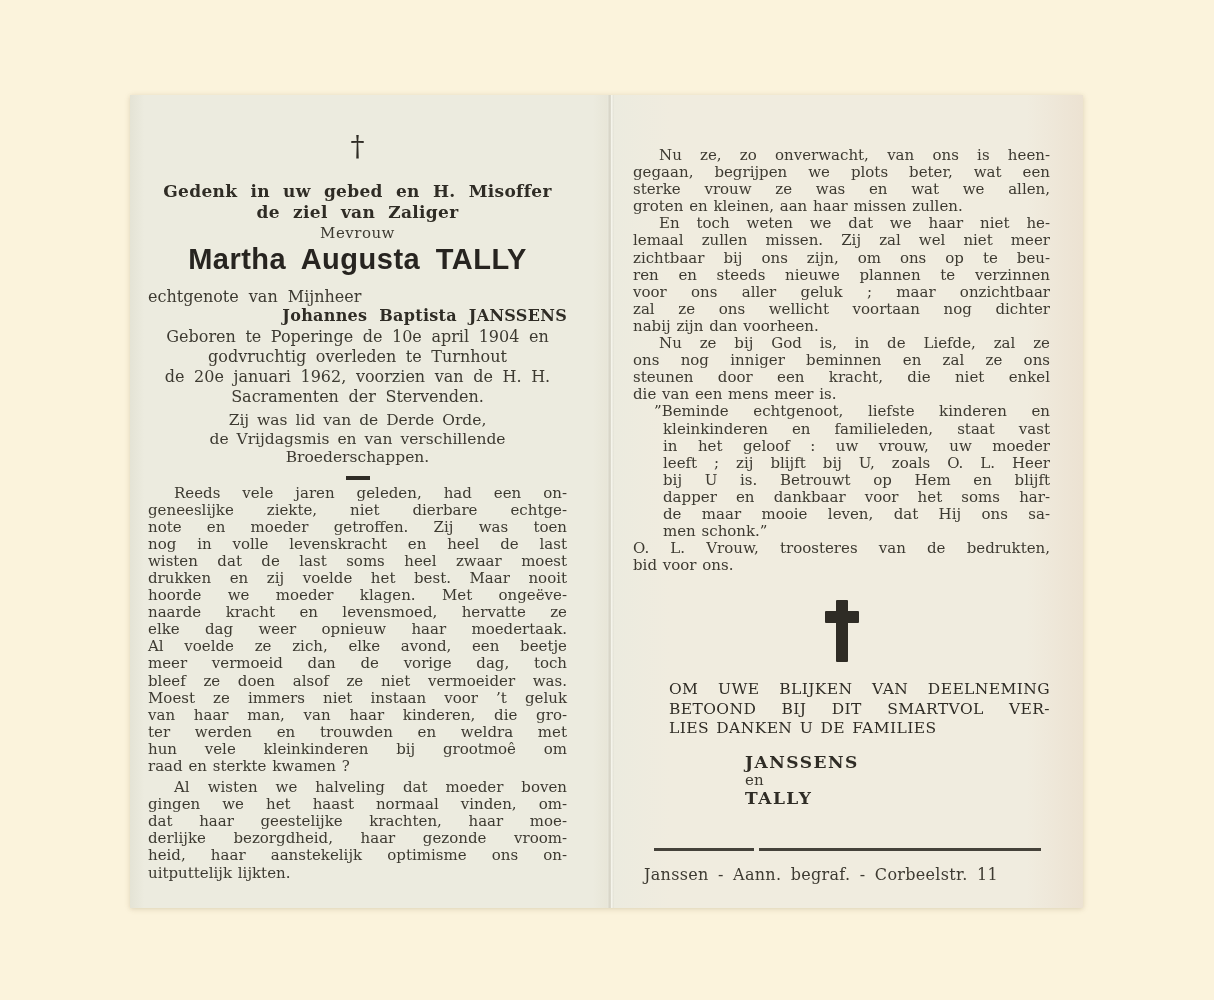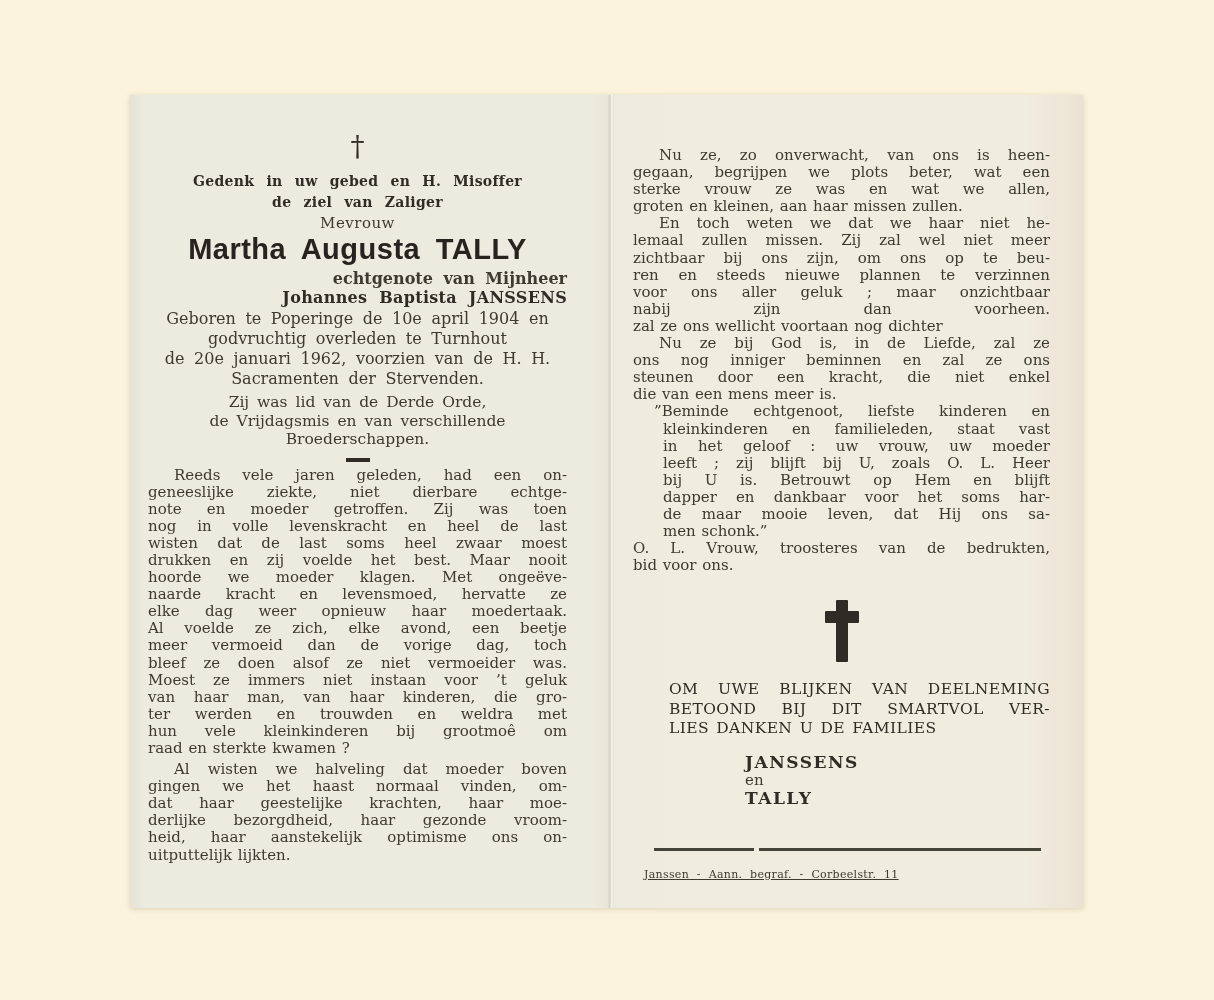--- a/index.html
+++ b/index.html
@@ -36,31 +36,31 @@
     width:469px;padding:52px 33px 15px 19px;
     background:linear-gradient(90deg,var(--card-bg-left) 0%,var(--card-bg-right) 12%,var(--card-bg-right) 88%,#ece2d2 100%);
   }
 
   
   .cross-small{
     margin-top:36px;text-align:center;
     font-size:28px;line-height:32px;height:34px;color:var(--ink-heavy);
   }
   .intro{
-    margin-top:6px;font-weight:bold;font-size:14px;line-height:21px;
+    margin-top:16px;font-weight:bold;font-size:17px;line-height:21px;
     word-spacing:7px;letter-spacing:.3px;text-align:center;color:var(--ink-heavy);
   }
   .honorific{margin-top:2px;text-align:center;font-size:15px;line-height:17px;letter-spacing:.5px;}
   .deceased-name{
     margin-top:2px;text-align:center;
     font-family:"Liberation Sans","DejaVu Sans",sans-serif;
     font-weight:bold;font-size:29px;line-height:31px;
     letter-spacing:.5px;word-spacing:7px;color:#272420;
   }
-  .spouse-intro{margin-top:4px;text-align:right;font-size:16px;line-height:19px;word-spacing:5px;font-weight:bold;}
+  .spouse-intro{margin-top:12px;text-align:left;font-size:16px;line-height:19px;word-spacing:5px;}
   .spouse-name{
     text-align:right;font-weight:bold;font-size:16px;line-height:19px;
     word-spacing:6px;letter-spacing:.3px;color:var(--ink-heavy);
   }
   .vitals{margin-top:2px;font-size:16px;line-height:20px;word-spacing:4.5px;}
   .vitals>div{text-align:center;}
   .membership{margin-top:4px;font-size:15.5px;line-height:18.5px;word-spacing:3px;}
   .membership>div{text-align:center;}
   .divider{width:24px;height:4px;background:var(--ink-heavy);margin:9px auto 5px;}
 
@@ -85,21 +85,21 @@
   .thanks>div:last-child{text-align-last:left;}
   .families{margin:14px 0 0 112px;}
   .family-name{font-weight:bold;font-size:17px;line-height:19px;letter-spacing:1.5px;color:var(--ink-heavy);}
   .family-conj{font-size:15px;line-height:16px;}
   .family-name.second{line-height:20px;}
   .footer-rule{position:absolute;left:40px;right:42px;bottom:57px;display:flex;gap:5px;align-items:center;}
   .footer-rule .seg1{width:100px;height:3px;background:#45423a;}
   .footer-rule .seg2{flex:1;height:3px;background:#45423a;}
   .printer-line{
     position:absolute;left:30px;bottom:24px;
-    font-size:11px;line-height:18px;word-spacing:4px;letter-spacing:.3px;text-decoration:underline;
+    font-size:16px;line-height:18px;word-spacing:4px;letter-spacing:.3px;
   }
 </style>
 </head>
 <body>
 
 <div class="scene">
   <div class="card">
 
     <div class="page left">
       <div class="cross-small">†</div>
@@ -160,22 +160,22 @@
           <div>gegaan, begrijpen we plots beter, wat een</div>
           <div>sterke vrouw ze was en wat we allen,</div>
           <div>groten en kleinen, aan haar missen zullen.</div>
         </div>
       <div class="para indent">
           <div>En toch weten we dat we haar niet he-</div>
           <div>lemaal zullen missen. Zij zal wel niet meer</div>
           <div>zichtbaar bij ons zijn, om ons op te beu-</div>
           <div>ren en steeds nieuwe plannen te verzinnen</div>
           <div>voor ons aller geluk ; maar onzichtbaar</div>
+          <div>zal ze ons wellicht voortaan nog dichter</div>
           <div>nabij zijn dan voorheen.</div>
-          <div>zal ze ons wellicht voortaan nog dichter</div>
         </div>
       <div class="para indent">
           <div>Nu ze bij God is, in de Liefde, zal ze</div>
           <div>ons nog inniger beminnen en zal ze ons</div>
           <div>steunen door een kracht, die niet enkel</div>
           <div>die van een mens meer is.</div>
         </div>
       <div class="para quote">
           <div>”Beminde echtgenoot, liefste kinderen en</div>
           <div>kleinkinderen en familieleden, staat vast</div>

